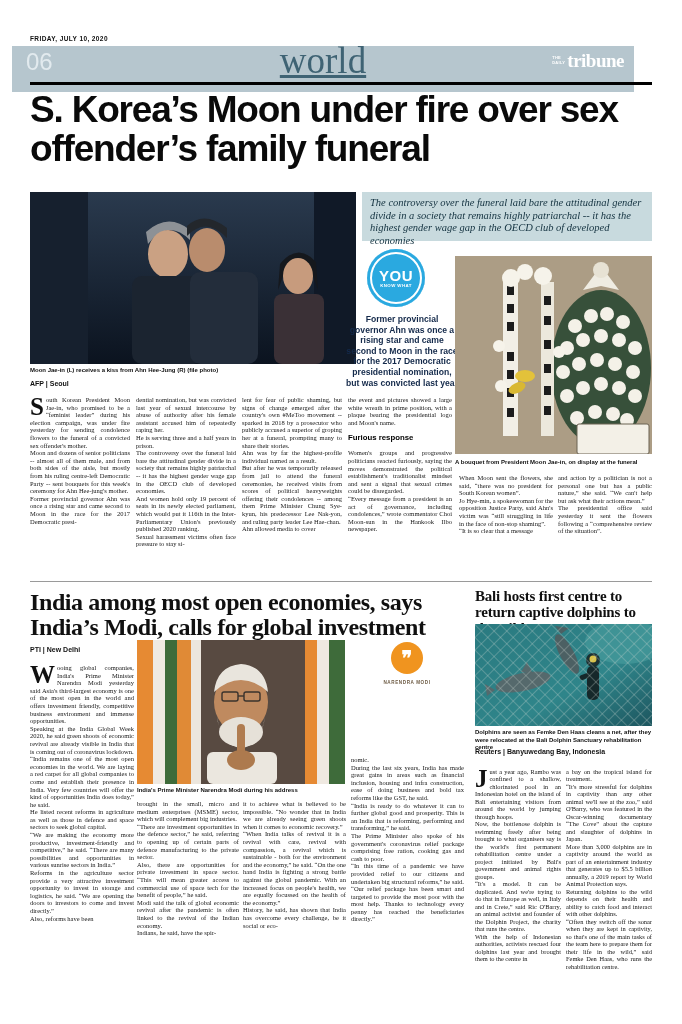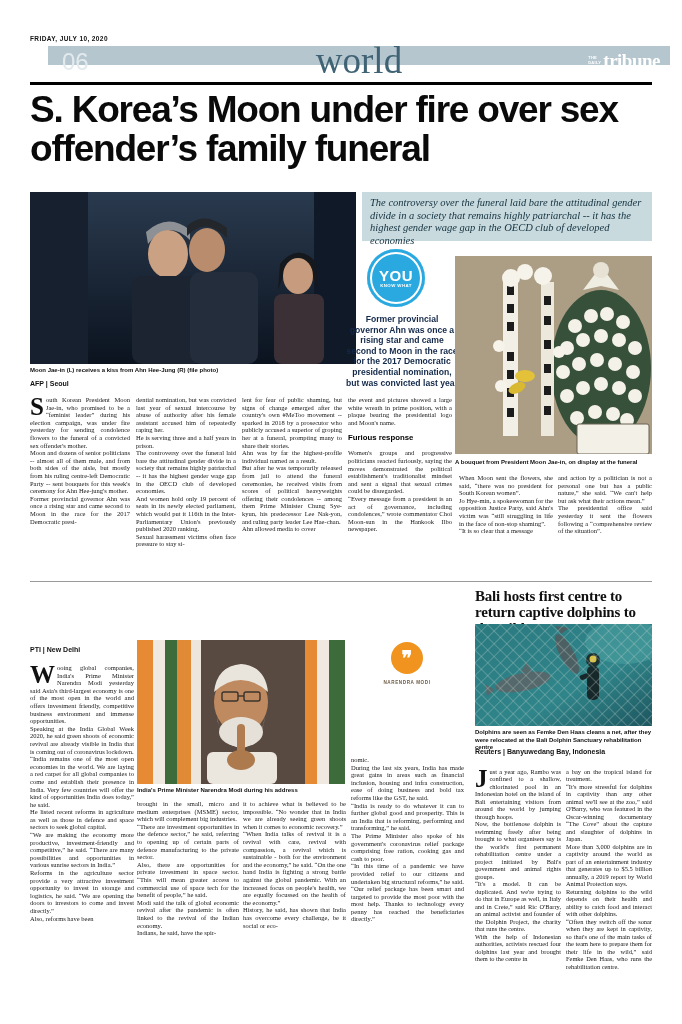--- a/index.html
+++ b/index.html
@@ -1,23 +1,23 @@
 <!DOCTYPE html>
 <html><head>
 <meta charset="utf-8">
 <style>
   html,body{margin:0;padding:0;background:#fff;}
   .page{position:relative;width:682px;height:1024px;background:#ffffff;overflow:hidden;
         font-family:"Liberation Serif",serif;color:#151515;}
   .abs{position:absolute;}
   
   .date{left:30px;top:35px;font:bold 6.5px "Liberation Sans",sans-serif;letter-spacing:.4px;color:#111;}
-  .band{left:48px;top:46px;width:622px;height:19px;background:#b6c6ce;}
+  .band{left:12px;top:46px;width:622px;height:46px;background:#b6c6ce;}
   .pageno{position:absolute;left:14px;top:3px;font:300 24px/25px "Liberation Sans",sans-serif;color:#e2eaee;}
-  .section{position:absolute;left:0;right:0;top:-4px;text-align:center;font:400 37px/37px "Liberation Serif",serif;color:#3f6374;}
+  .section{position:absolute;left:0;right:0;top:-4px;text-align:center;font:400 37px/37px "Liberation Serif",serif;color:#3f6374;text-decoration:underline;}
   .masthead{position:absolute;right:10px;top:5px;display:flex;align-items:center;gap:2px;color:#fff;}
   .mh-small{display:flex;flex-direction:column;font:bold 4px/4.5px "Liberation Sans",sans-serif;letter-spacing:.3px;}
   .mh-name{font:bold 19px/19px "Liberation Serif",serif;letter-spacing:-.5px;}
   .hrule{left:30px;top:82px;width:622px;height:2.5px;background:#000;}
   .k-headline{left:30px;top:90px;width:622px;margin:0;text-align:left;
       font:800 37px/39px "Liberation Sans",sans-serif;letter-spacing:-1.2px;color:#0a0a0a;}
   
   .photo{display:block;}
   .caption{font:bold 6px/7.5px "Liberation Sans",sans-serif;color:#111;}
   .byline{font:bold 7px/8.5px "Liberation Sans",sans-serif;color:#111;}
@@ -191,20 +191,21 @@
 “Every message from a president is an act of governance, including condolences,” wrote commentator Choi Moon-sun in the Hankook Ilbo newspaper.</span>
   </div>
   <div class="abs col" style="left:459px;top:474px;width:94px;height:102px;"><span class="flow">When Moon sent the flowers, she said, “there was no president for South Korean women”.
 Jo Hye-min, a spokeswoman for the opposition Justice Party, said Ahn's victim was “still struggling in life in the face of non-stop shaming”.
 “It is so clear that a message</span></div>
   <div class="abs col" style="left:558px;top:474px;width:94px;height:102px;"><span class="flow">and action by a politician is not a personal one but has a public nature,” she said. “We can't help but ask what their actions mean.”
 The presidential office said yesterday it sent the flowers following a “comprehensive review of the situation”.</span></div>
 
   <div class="abs divider"></div>
 
+  <h2 class="abs i-headline">India among most open economies, says India’s Modi, calls for global investment</h2>
   <div class="abs byline" style="left:30px;top:646px;">PTI | New Delhi</div>
 
   <div class="abs col" style="left:30px;top:664px;width:104px;height:348px;"><span class="dropcap">W</span><span class="flow">ooing global companies, India's Prime Minister Narendra Modi yesterday said Asia's third-largest economy is one of the most open in the world and offers investment friendly, competitive business environment and immense opportunities.
 Speaking at the India Global Week 2020, he said green shoots of economic revival are already visible in India that is coming out of coronavirus lockdown.
 “India remains one of the most open economies in the world. We are laying a red carpet for all global companies to come and establish their presence in India. Very few countries will offer the kind of opportunities India does today,” he said.
 He listed recent reforms in agriculture as well as those in defence and space sectors to seek global capital.
 “We are making the economy more productive, investment-friendly and competitive,” he said. “There are many possibilities and opportunities in various sunrise sectors in India.”
 Reforms in the agriculture sector provide a very attractive investment opportunity to invest in storage and logistics, he said. “We are opening the doors to investors to come and invest directly.”
 Also, reforms have been</span></div>
 

